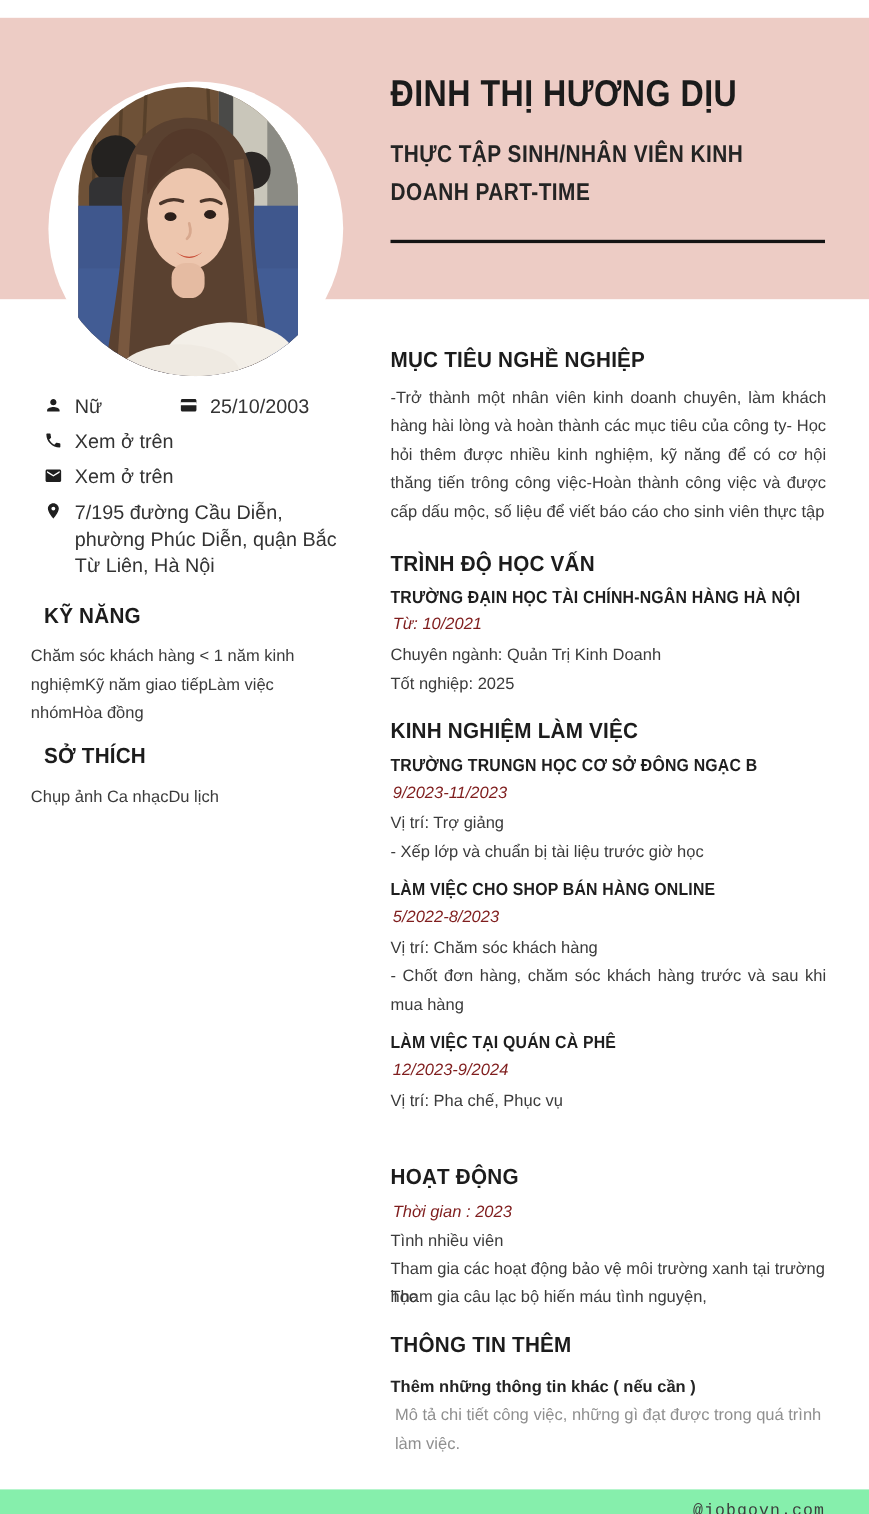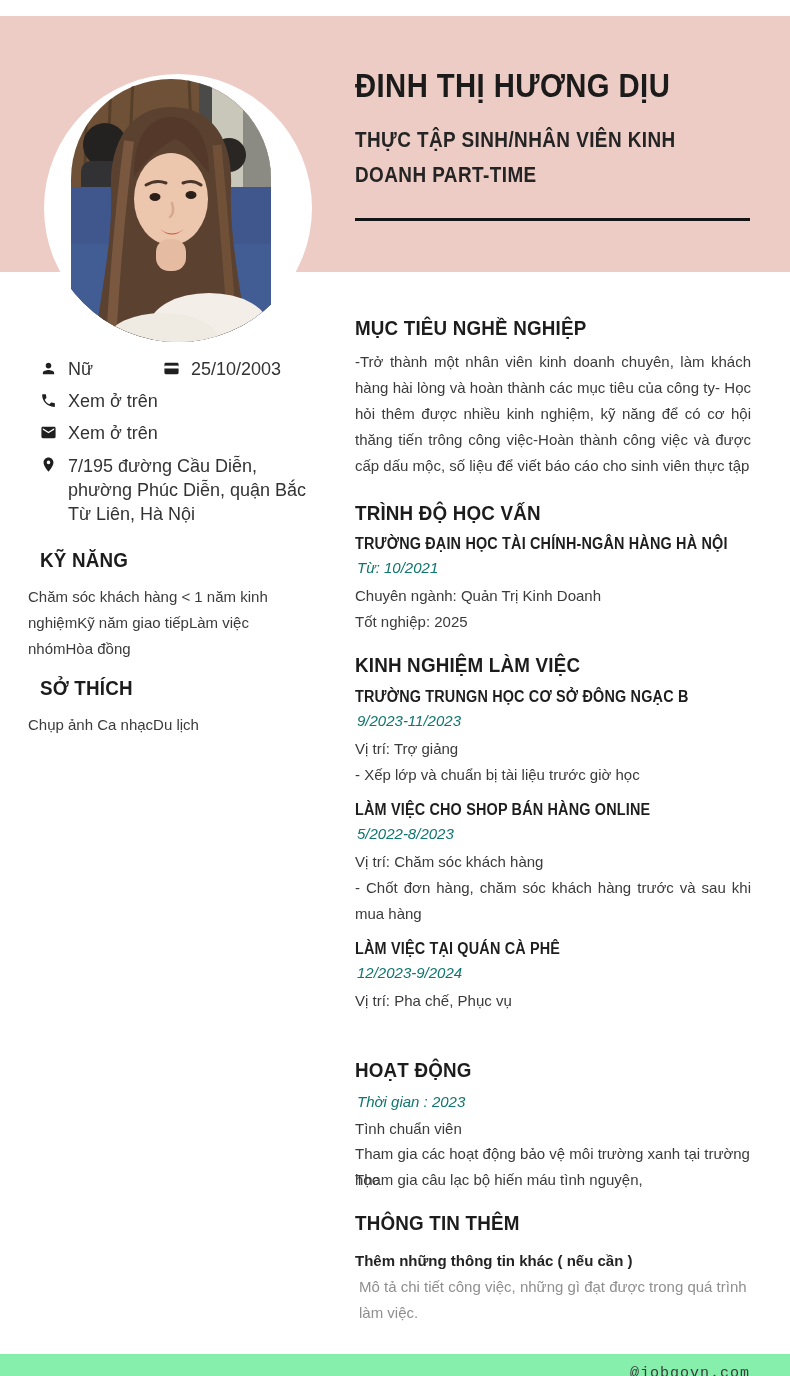--- a/index.html
+++ b/index.html
@@ -45,21 +45,21 @@
   
   .h-section {
     position:absolute; font-size:20px; font-weight:bold; color:#1c1c1c;
     transform:scaleX(0.94); transform-origin:left top; white-space:nowrap; letter-spacing:0.2px;
   }
   .h-sub {
     position:absolute; font-size:16px; font-weight:bold; color:#1e1e1e;
     transform:scaleX(0.9); transform-origin:left top; white-space:nowrap; letter-spacing:0.2px;
   }
   .t-body { position:absolute; font-size:15px; line-height:26px; color:#3b3b3b; }
-  .t-italic { position:absolute; font-size:15px; font-style:italic; color:#0f766e; white-space:nowrap; }
+  .t-italic { position:absolute; font-size:15px; font-style:italic; color:#7f1d1d; white-space:nowrap; }
   .t-justify { text-align:justify; }
   .t-muted { color:#8f8f8f; padding-left:4px; }
   .t-bold { font-weight:bold; color:#242424; }
 
   
   .info-list { position:absolute; left:40px; top:342px; width:290px; }
   .info-row { display:flex; align-items:flex-start; gap:11px; margin-bottom:10px; font-size:18px; line-height:22px; color:#333; }
   .info-row .ic { flex:0 0 17px; width:17px; height:17px; margin-top:2px; }
   .info-row .ic svg { display:block; width:17px; height:17px; fill:#1f1f1f; }
   .row-split { display:flex; }
@@ -187,21 +187,21 @@
   <div class="t-italic" style="left:357px; top:809px;">5/2022-8/2023</div>
   <div class="t-body" style="left:355px; top:833px; width:396px;">Vị trí: Chăm sóc khách hàng</div>
   <div class="t-body t-justify" style="left:355px; top:859px; width:396px;">- Chốt đơn hàng, chăm sóc khách hàng trước và sau khi mua hàng</div>
 
   <div class="h-sub" style="left:355px; top:924px;">LÀM VIỆC TẠI QUÁN CÀ PHÊ</div>
   <div class="t-italic" style="left:357px; top:948px;">12/2023-9/2024</div>
   <div class="t-body" style="left:355px; top:972px; width:396px;">Vị trí: Pha chế, Phục vụ</div>
 
   <div class="h-section" style="left:355px; top:1043px;">HOẠT ĐỘNG</div>
   <div class="t-italic" style="left:357px; top:1077px;">Thời gian : 2023</div>
-  <div class="t-body" style="left:355px; top:1100px; width:420px;">Tình chuẩn viên</div>
+  <div class="t-body" style="left:355px; top:1100px; width:420px;">Tình nhiều viên</div>
   <div class="t-body" style="left:355px; top:1125px; width:420px;">Tham gia các hoạt động bảo vệ môi trường xanh tại trường học</div>
   <div class="t-body" style="left:355px; top:1151px; width:420px;">Tham gia câu lạc bộ hiến máu tình nguyện,</div>
 
   <div class="h-section" style="left:355px; top:1196px;">THÔNG TIN THÊM</div>
   <div class="t-body t-bold" style="left:355px; top:1232px; width:396px;">Thêm những thông tin khác ( nếu cần )</div>
   <div class="t-body t-muted" style="left:355px; top:1258px; width:396px;">Mô tả chi tiết công việc, những gì đạt được trong quá trình làm việc.</div>
 
   <div class="footer-band">
     <span class="mark">@jobgovn.com</span>
   </div>

